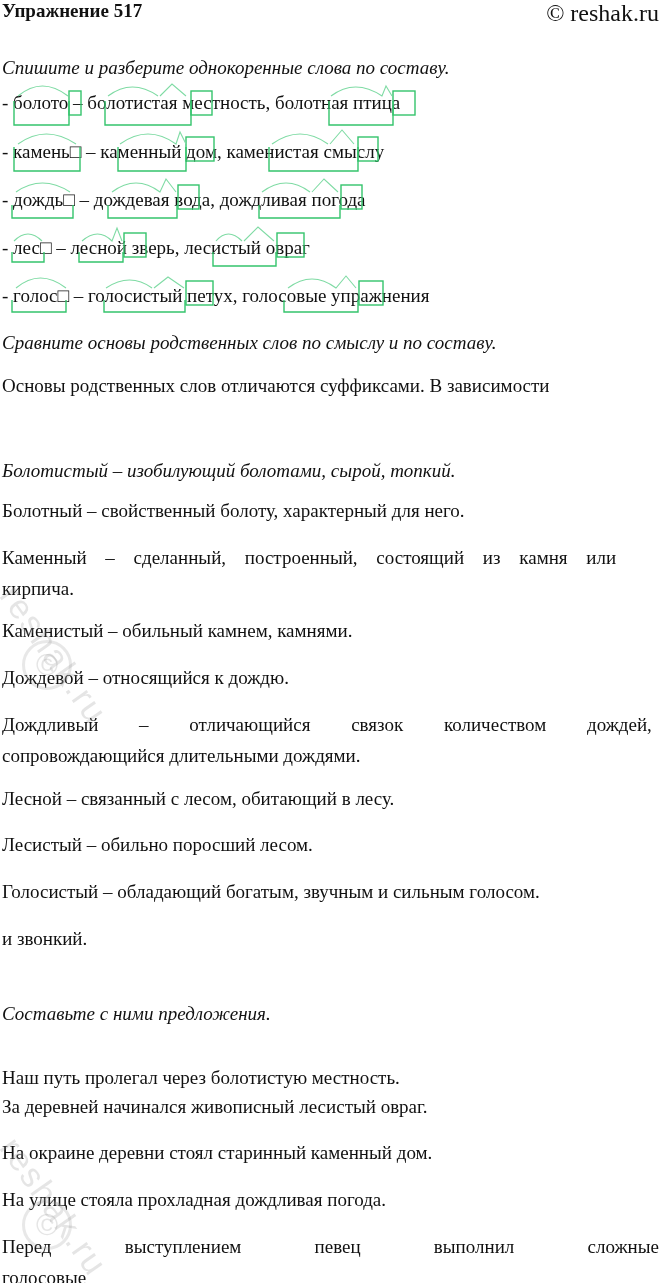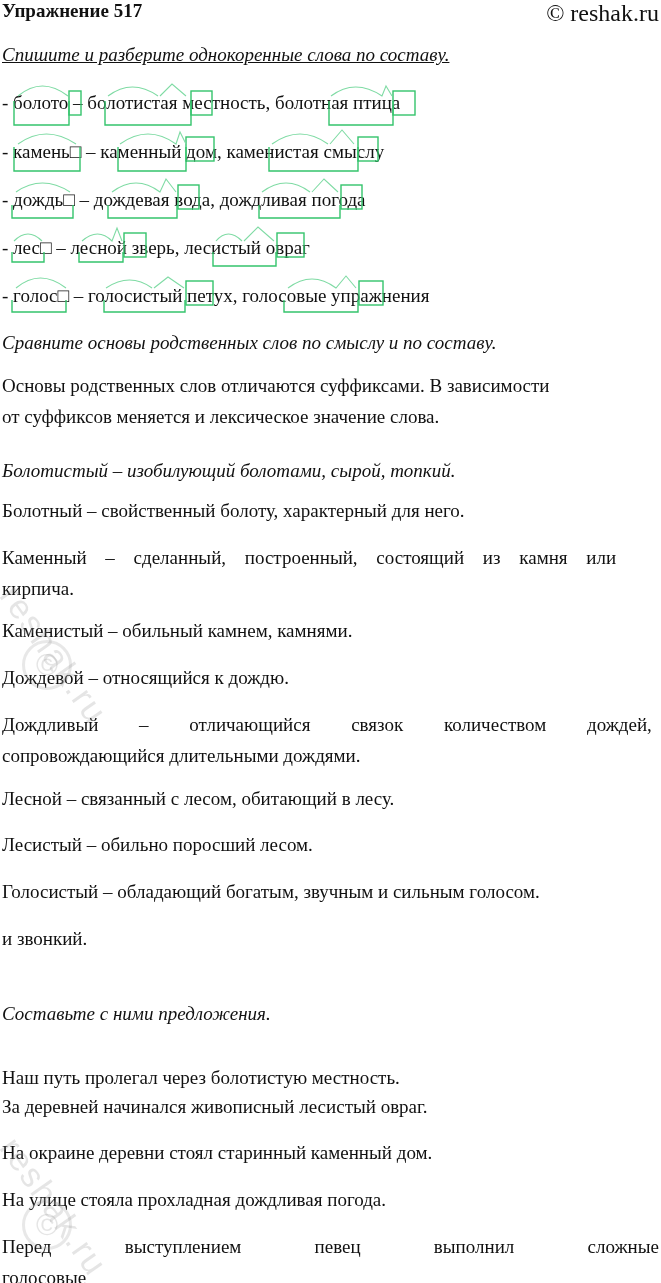--- a/index.html
+++ b/index.html
@@ -32,21 +32,21 @@
 </head>
 <body>
 
 <div class="page">
 
   <div class="header">
     <span class="title">Упражнение 517</span>
     <span class="copyright">© reshak.ru</span>
   </div>
 
-  <div class="line italic" style="top:44px;text-decoration:underline;">Спишите и разберите однокоренные слова по составу.</div>
+  <div class="line italic" style="top:57px;">Спишите и разберите однокоренные слова по составу.</div>
 
   <div class="line" style="top:92px;">
     <span>- </span><span>болото</span><span> – </span><span>болотистая</span><span> местность, </span><span>болотная</span><span> птица</span>
   </div>
   <div class="line" style="top:141px;">
     <span>- </span><span>камень□</span><span> – </span><span>каменный</span><span> дом, </span><span>каменистая</span><span> смыслу</span>
   </div>
   <div class="line" style="top:189px;">
     <span>- </span><span>дождь□</span><span> – </span><span>дождевая</span><span> вода, </span><span>дождливая</span><span> погода</span>
   </div>
@@ -120,21 +120,20 @@
       <path class="arc" d="M288 288 Q312 270 336 288 L346 276 L356 288"></path>
     </g>
   </svg>
 
   <div class="line italic" style="top:332px;">Сравните основы родственных слов по смыслу и по составу.</div>
 
   <div class="para" style="top:370px;">
     <div class="justify-line">
         <span>Основы родственных слов отличаются суффиксами. В зависимости</span>
       </div>
-    <div>от суффиксов меняется и лексическое значение слова.</div>
   </div>
 
   <div class="line" style="top:460px;font-style:italic;">Болотистый – изобилующий болотами, сырой, топкий.</div>
   <div class="line" style="top:500px;">Болотный – свойственный болоту, характерный для него.</div>
   <div class="para" style="top:542px;">
     <div class="justify-line" style="word-spacing:14px;">Каменный – сделанный, построенный, состоящий из камня или</div>
     <div>кирпича.</div>
   </div>
   <div class="line" style="top:620px;">Каменистый – обильный камнем, камнями.</div>
   <div class="line" style="top:667px;">Дождевой – относящийся к дождю.</div>

